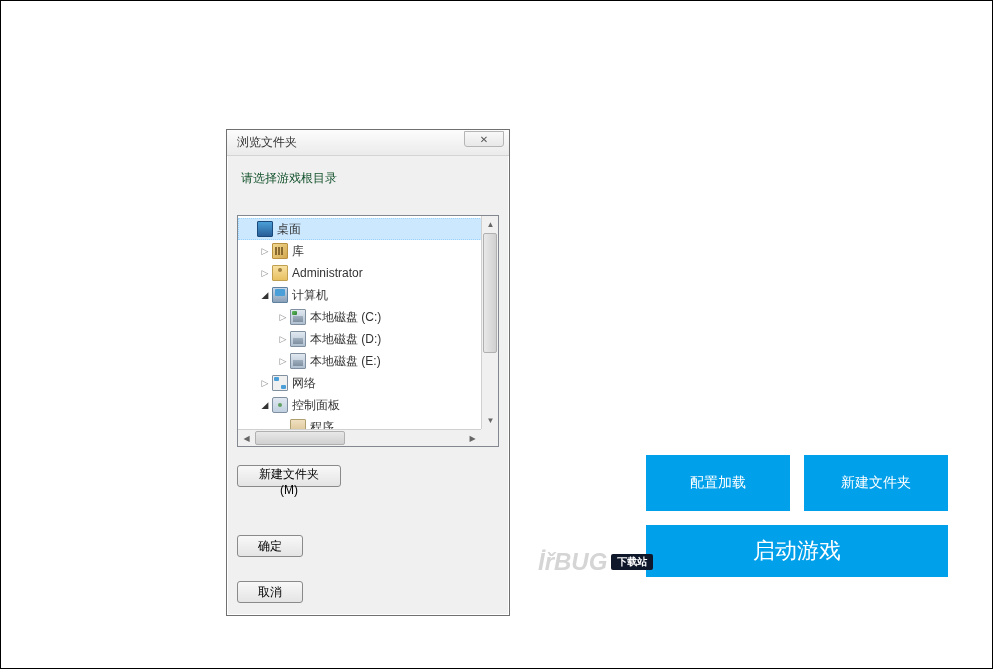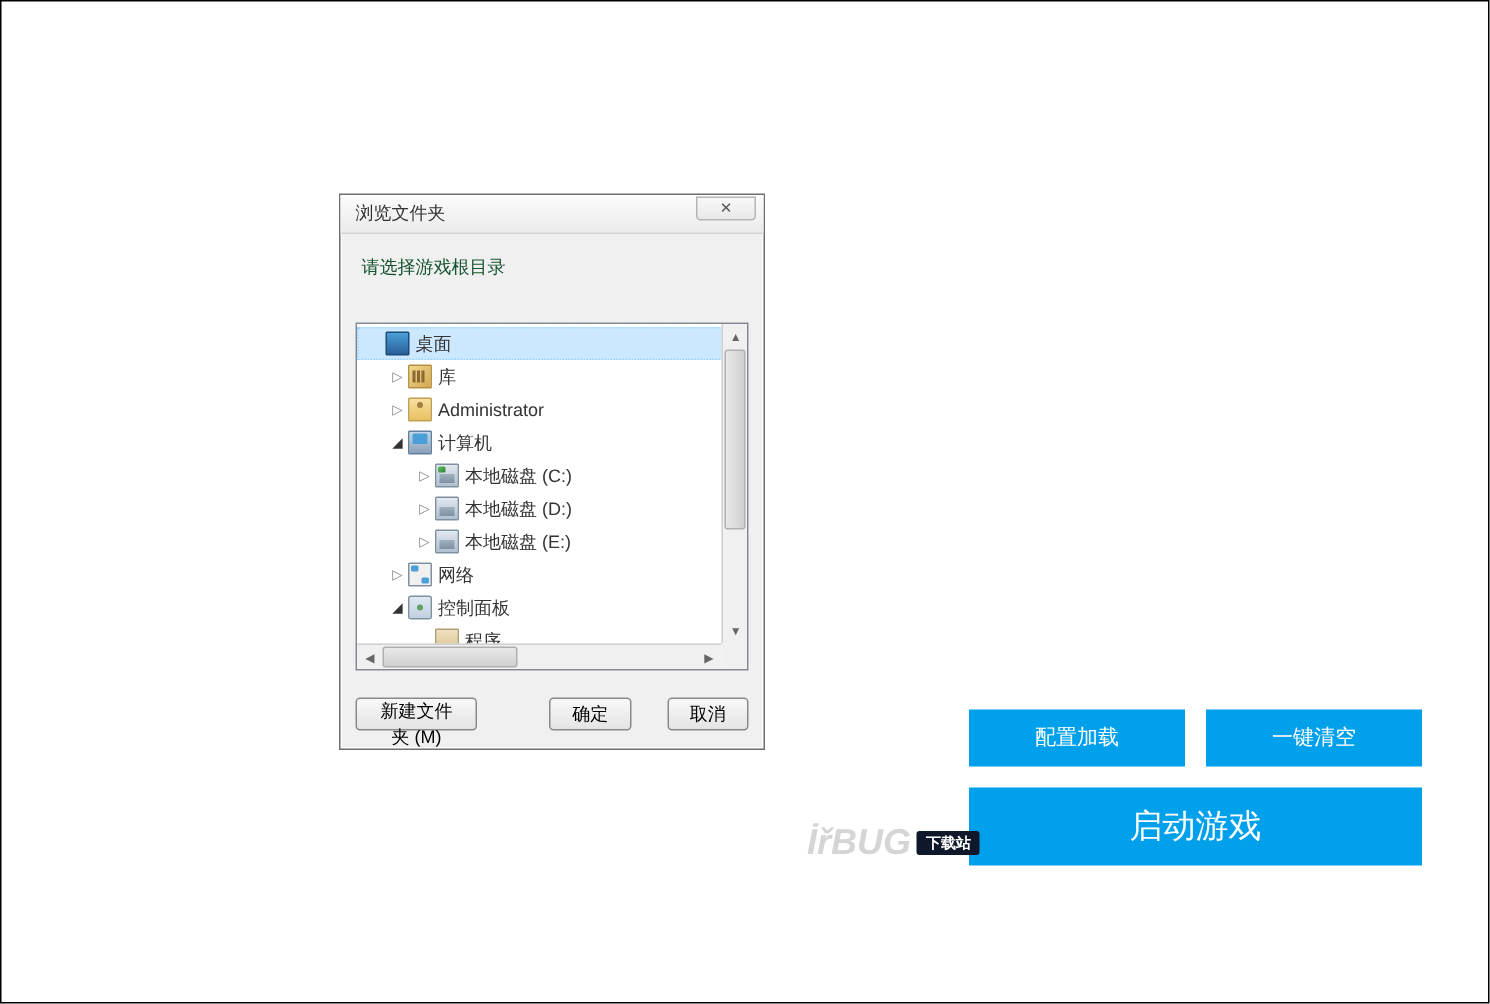--- a/index.html
+++ b/index.html
@@ -32,21 +32,21 @@
       color: #fff;
       border: none;
       font-size: 14px;
       cursor: pointer;
       display: flex;
       align-items: center;
       justify-content: center;
     }
     .btn-small {
       width: 144px;
-      height: 38px;
+      height: 56px;
     }
     .btn-large {
       width: 302px;
       height: 52px;
       font-size: 22px;
     }
     
     
     .watermark {
       position: absolute;
@@ -361,41 +361,42 @@
       bottom: 0;
       width: 17px;
       height: 17px;
       background: #f0f0f0;
     }
     
     .dialog-actions {
       display: flex;
       gap: 24px;
       margin-top: 18px;
+      flex-direction: column;
     }
     .win-btn {
       height: 22px;
       background: linear-gradient(#f8f8f8, #e4e4e4);
       border: 1px solid #8a8a8a;
       border-radius: 3px;
       font-size: 12px;
       cursor: pointer;
       padding: 0 12px;
     }
     .btn-newfolder { width: 104px; }
     .spacer { flex: 1; }
     .btn-std { width: 66px; }
   </style>
 </head>
 <body>
 
 <div class="right-panel">
   <div class="btn-row">
     <button class="blue-btn btn-small">配置加载</button>
-    <button class="blue-btn btn-small">一键清空</button>
+    <button class="blue-btn btn-small">新建文件夹</button>
   </div>
   <button class="blue-btn btn-large">启动游戏</button>
 </div>
 
 <div class="watermark">
   <span>İřBUG</span>
   <span class="watermark-badge">下载站</span>
 </div>
 
 <div class="dialog">

